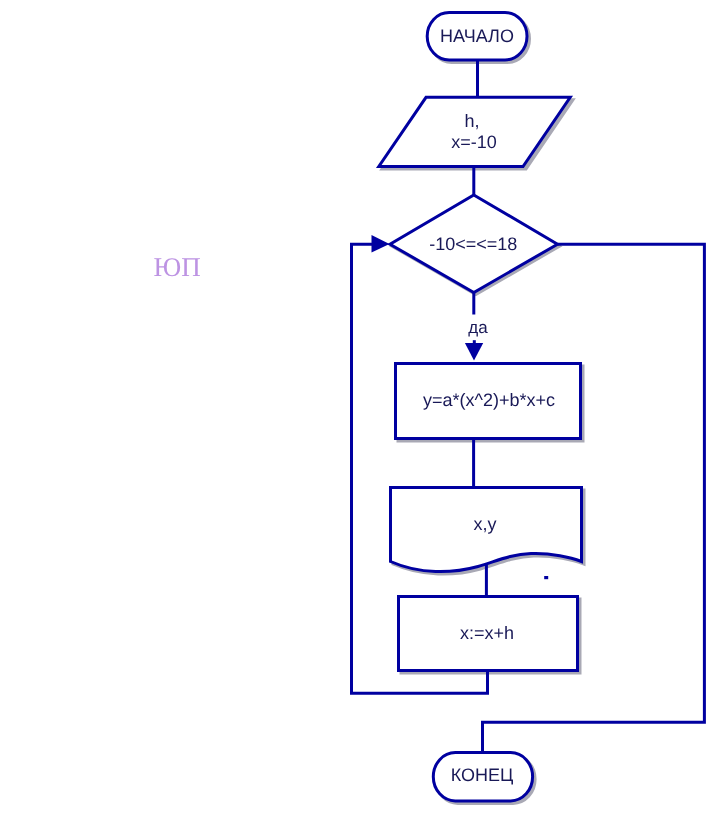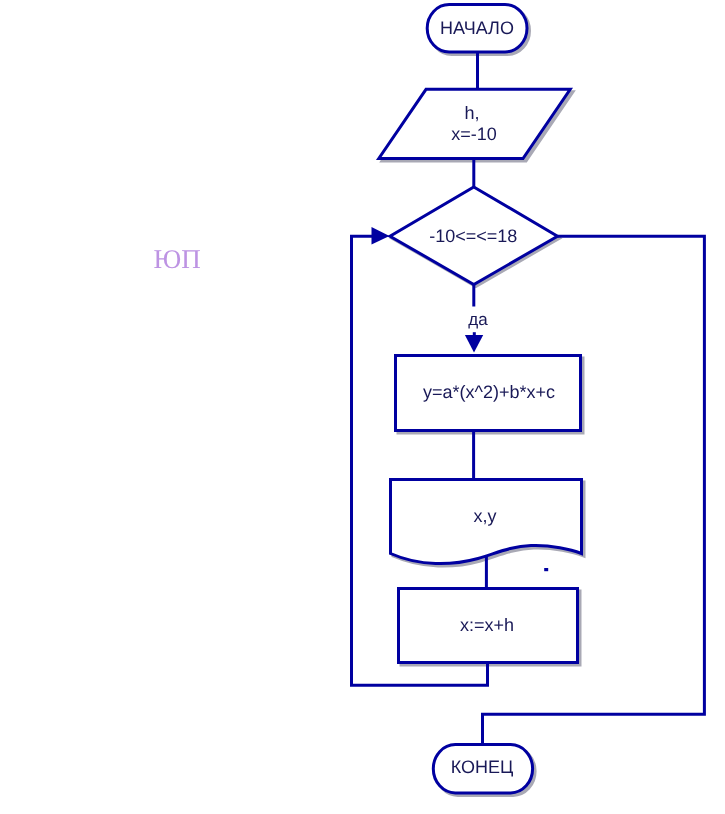--- a/index.html
+++ b/index.html
@@ -1,21 +1,21 @@
 <!DOCTYPE html>
 <html><head>
 <meta charset="utf-8">
 <title>Flowchart</title>
 <style>
   html,body{margin:0;padding:0;background:#ffffff;
             -webkit-font-smoothing:antialiased;
             text-rendering:geometricPrecision;}
   body{width:725px;height:814px;overflow:hidden;
        font-family:"Liberation Sans",sans-serif;}
-  #canvas{position:relative;width:725px;height:792px;background:#fff;}
+  #canvas{position:relative;width:725px;height:792px;background:#fff;margin-top:8px;}
   #chart{position:absolute;left:0;top:0;}
   .shape{fill:#ffffff;stroke:#0000A0;stroke-width:3;}
   .conn{stroke:#0000A0;stroke-width:3;fill:none;}
   .arrow{fill:#0000A0;stroke:none;}
   .shadow{fill:#a9a9b5;stroke:#a9a9b5;stroke-width:3;}
   .lbl{fill:#191957;font-family:"Liberation Sans",sans-serif;font-size:18px;
        text-anchor:middle;dominant-baseline:alphabetic;}
   .lbl-sm{fill:#191957;font-family:"Liberation Sans",sans-serif;font-size:17px;
        text-anchor:middle;}
   .wm{fill:#bd93e3;font-family:"Liberation Serif",serif;font-size:27px;}

